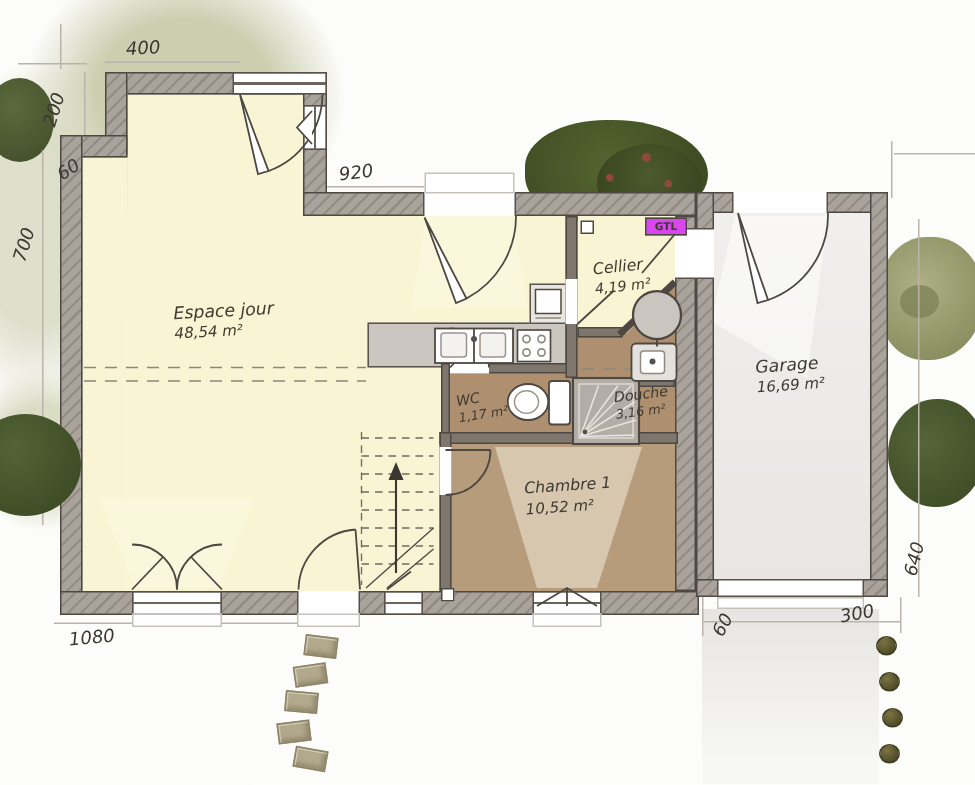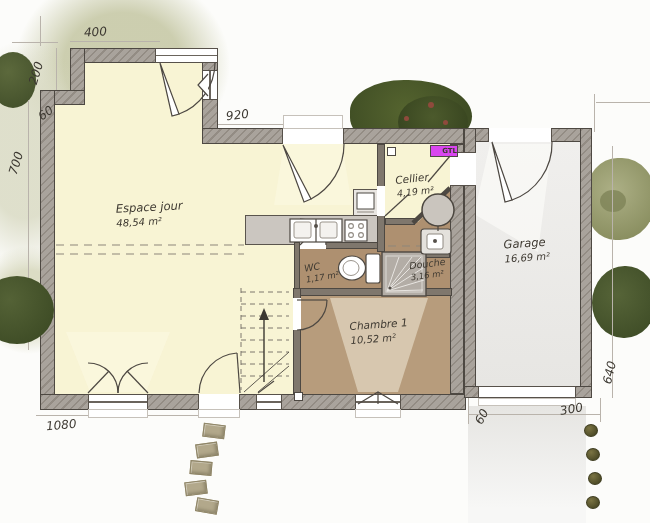--- a/index.html
+++ b/index.html
@@ -29,21 +29,21 @@
   .lbl .ar{font-size:10px;}
   .blob{position:absolute;border-radius:50%;z-index:1;}
   .blob.over{z-index:9;}
   .stone{position:absolute;width:22px;height:14px;background:#b2a88b;border:1px solid #8d8467;
          box-shadow:inset 1px 1px 0 rgba(255,255,255,.4), inset -2px -2px 3px rgba(90,82,60,.35);z-index:3;}
   .bush-s{position:absolute;width:14px;height:13px;border-radius:50%;z-index:3;
           background:radial-gradient(circle at 35% 30%, #7b7443, #4d4b27 75%);border:1px solid #3f3d20;}
   svg.overlay{position:absolute;left:0;top:0;z-index:7;}
   svg.cones{position:absolute;left:0;top:0;z-index:3;}
   .gtl{position:absolute;background:#d946ef;border:1px solid #4d4842;color:#3e3931;
-       font-size:7px;font-weight:bold;text-align:right;line-height:10px;z-index:7;}
+       font-size:7px;font-weight:bold;text-align:center;line-height:10px;z-index:7;}
   .sq{position:absolute;background:#fff;border:1px solid #4d4842;z-index:6;}
 </style>
 </head>
 <body>
 
 <div id="scene">
 
   <div class="blob" style="left:15px;top:-30px;width:215px;height:190px;background:radial-gradient(closest-side,#c7c9a7 55%,rgba(199,201,167,0));opacity:.9;"></div>
   <div class="blob" style="left:-45px;top:40px;width:140px;height:230px;background:radial-gradient(closest-side,#d7d8c0 55%,rgba(215,216,192,0));opacity:.8;"></div>
   <div class="blob" style="left:-10px;top:52px;width:46px;height:56px;background:radial-gradient(circle at 40% 35%,#5c693c,#45522c 80%);"></div>

